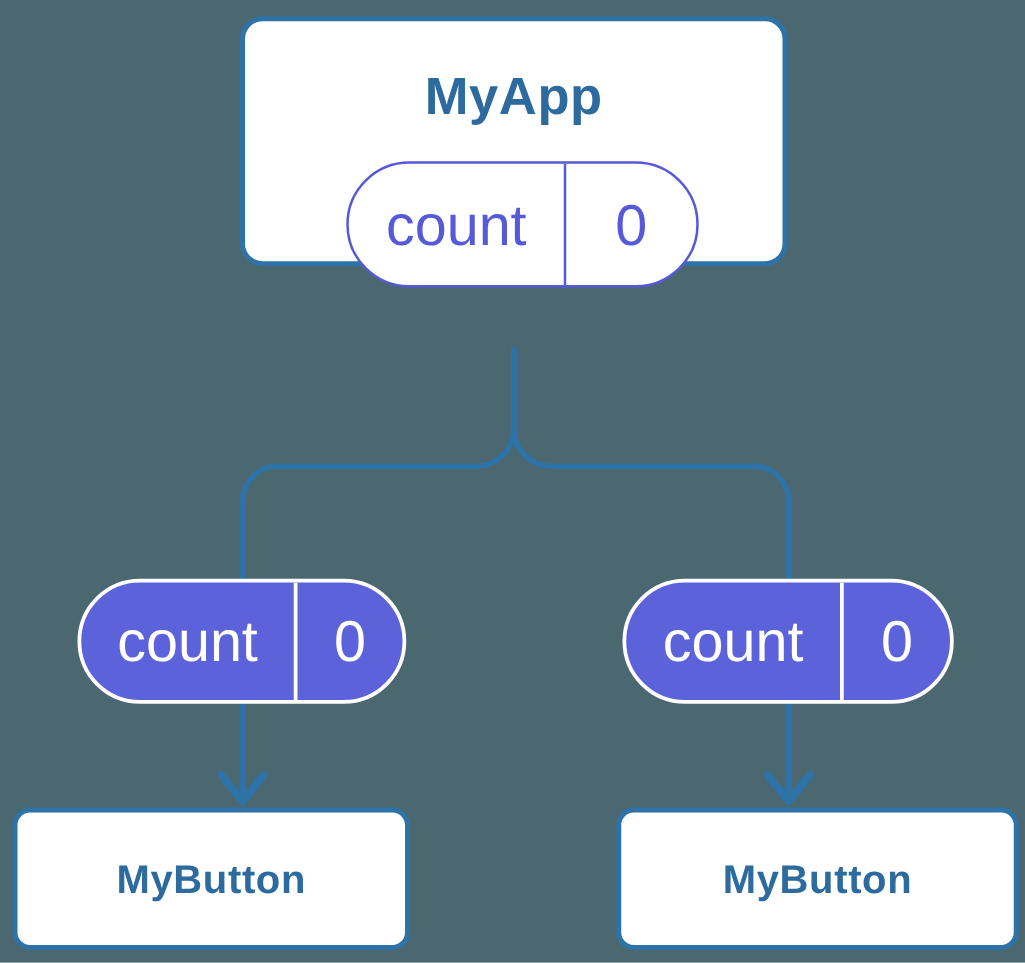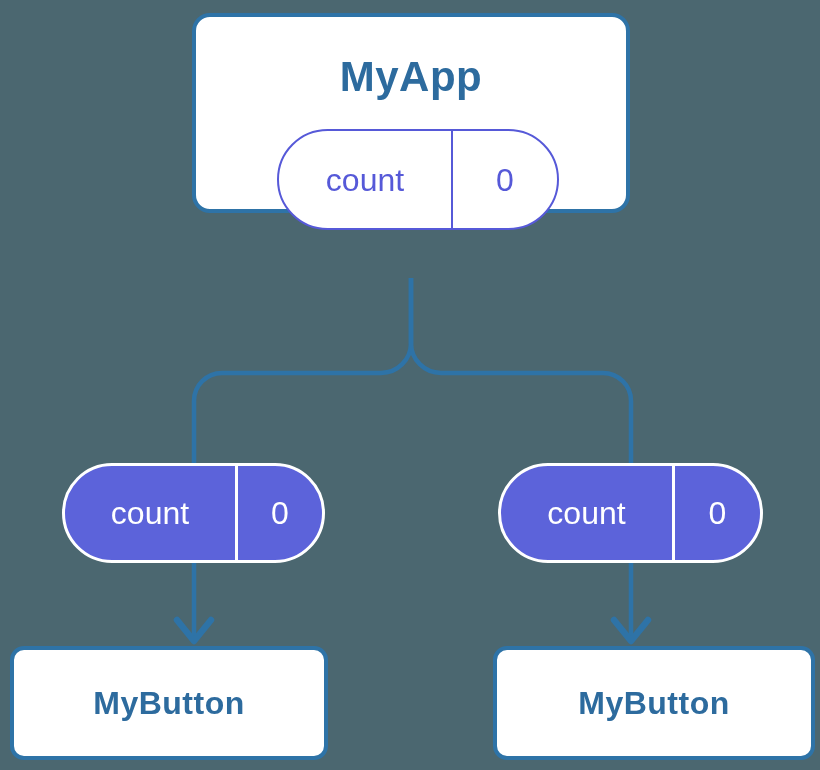--- a/index.html
+++ b/index.html
@@ -74,21 +74,21 @@
     line-height: 1;
   }
 
   
   .pill {
     position: absolute;
     display: flex;
     border-radius: 60px;
     overflow: hidden;
     z-index: 3;
-    font-size: 32px;
+    font-size: 46px;
     line-height: 1;
   }
   .pill .seg {
     display: flex;
     align-items: center;
     justify-content: center;
   }
   .pill-outline {
     left: 277px; top: 129px;
     width: 282px; height: 101px;

